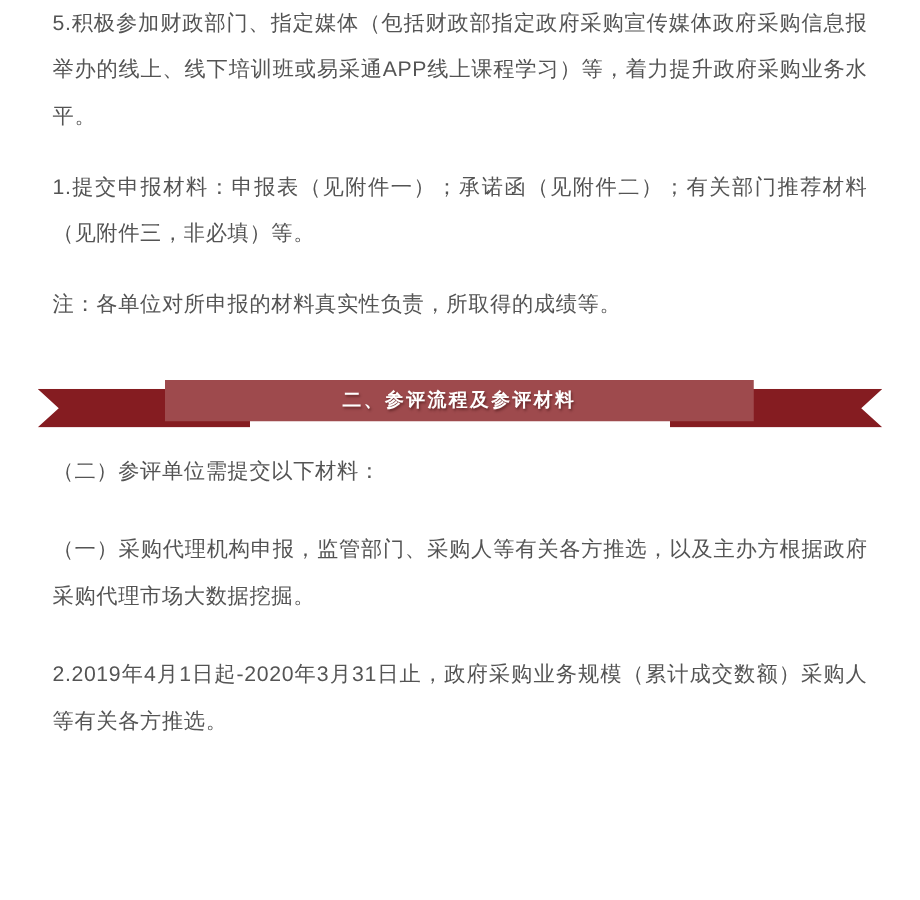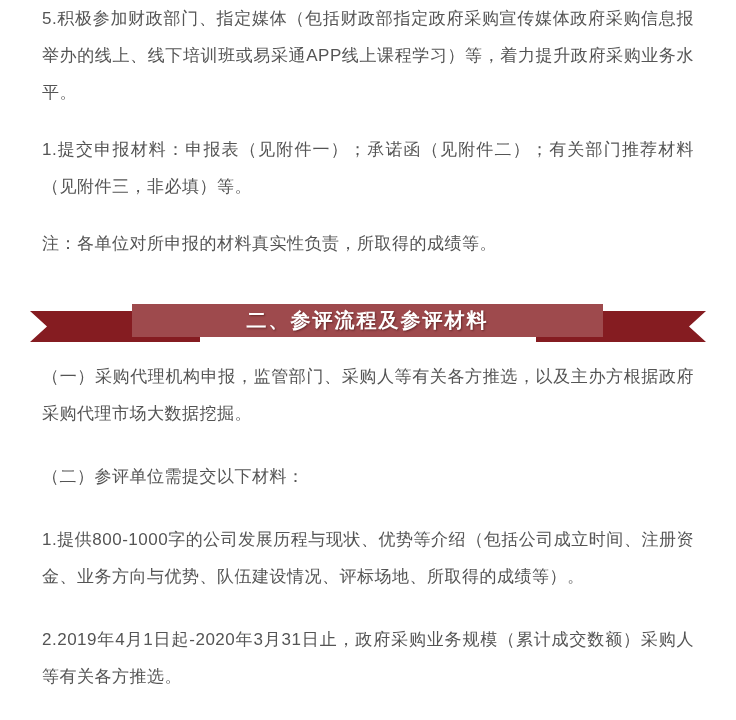--- a/index.html
+++ b/index.html
@@ -44,21 +44,21 @@
     clip-path:polygon(0 0,100% 0,calc(100% - 17px) 50%,100% 100%,0 100%);
   }
   .ribbon-center{
     position:absolute;left:132px;right:133px;top:0;height:33px;
     background:var(--ribbon-light);
     z-index:2;
     display:flex;align-items:center;justify-content:center;
   }
   .ribbon-title{
     color:var(--banner-text);
-    font-size:20px;font-weight:bold;letter-spacing:2px;
+    font-size:15px;font-weight:bold;letter-spacing:2px;
     line-height:33px;white-space:nowrap;
     text-shadow:1px 1px 2px rgba(40,0,0,.45);
     text-align:right;
   }
 </style>
 </head>
 <body>
 
 <div class="page">
 
@@ -69,21 +69,20 @@
   <p class="para">注：各单位对所申报的材料真实性负责，所取得的成绩等。</p>
 
   <div class="ribbon">
     <div class="tail tail-left"></div>
     <div class="tail tail-right"></div>
     <div class="ribbon-center">
       <span class="ribbon-title">二、参评流程及参评材料</span>
     </div>
   </div>
 
+  <p class="para-lower">（二）参评单位需提交以下材料：</p>
+
   <p class="para-lower">（一）采购代理机构申报，监管部门、采购人等有关各方推选，以及主办方根据政府采购代理市场大数据挖掘。</p>
 
-  <p class="para-lower">（二）参评单位需提交以下材料：</p>
-
-  <p class="para-lower">1.提供800-1000字的公司发展历程与现状、优势等介绍（包括公司成立时间、注册资金、业务方向与优势、队伍建设情况、评标场地、所取得的成绩等）。</p>
 
   <p class="para-lower">2.2019年4月1日起-2020年3月31日止，政府采购业务规模（累计成交数额）采购人等有关各方推选。</p>
 
 </div>
 
 </body></html>

